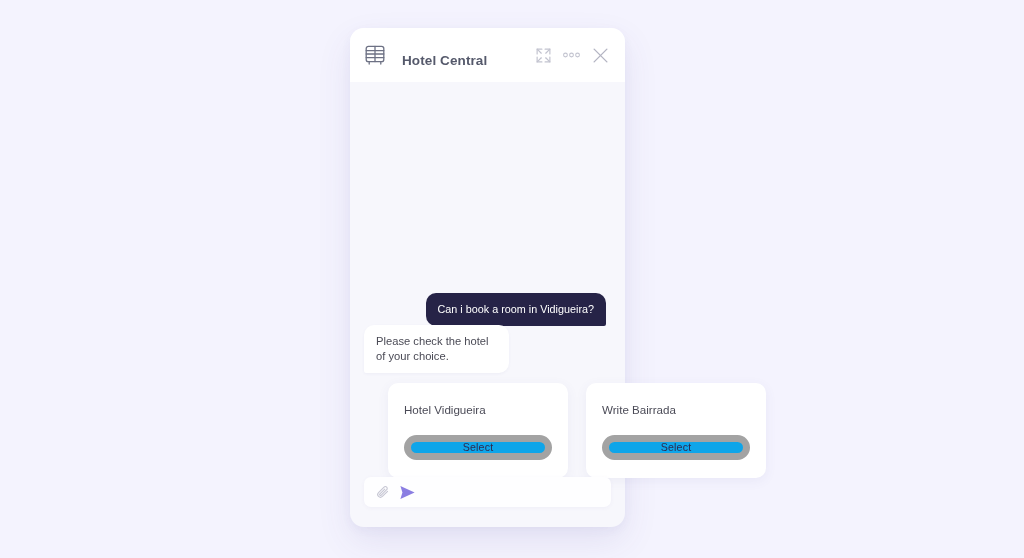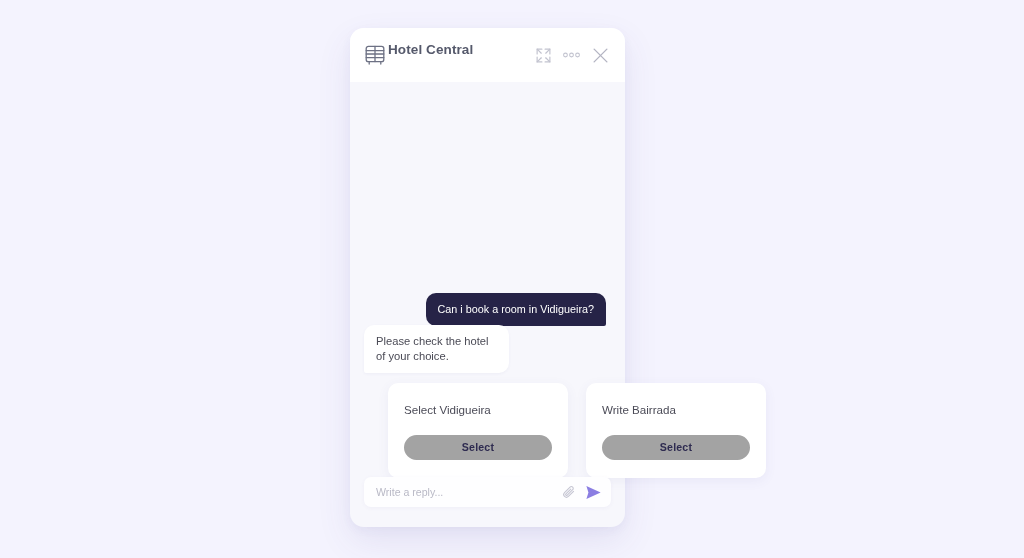--- a/index.html
+++ b/index.html
@@ -38,22 +38,22 @@
     height: 54px;
     background: #ffffff;
     border-radius: 14px 14px 0 0;
     display: flex;
     align-items: center;
     padding: 0 16px 0 14px;
   }
 
   .brand {
     display: flex;
-    align-items: flex-start;
-    gap: 2px;
+    align-items: flex-end;
+    gap: 16px;
     flex: 1;
   }
 
   .brand-icon {
     width: 22px;
     height: 24px;
     flex: none;
     display: block;
     margin-top: 2px;
   }
@@ -141,27 +141,27 @@
     font-size: 11.6px;
     color: #4b4b57;
     margin-bottom: 19px;
     white-space: nowrap;
   }
 
   .select-btn {
     display: block;
     width: 100%;
     height: 25px;
-    border: 2px solid #a3a3a3;
+    border: 7px solid #a3a3a3;
     border-radius: 14px;
-    background: #a3a3a3;
+    background: #0ea5e9;
     color: #2e2b50;
     font-family: "Liberation Sans", sans-serif;
     font-size: 10.6px;
-    font-weight: bold;
+    font-weight: normal;
     letter-spacing: 0.2px;
     cursor: pointer;
     line-height: 1;
   }
 
   
   #composer {
     position: absolute;
     left: 14px;
     bottom: 20px;
@@ -254,34 +254,33 @@
       <div class="bubble out">Can i book a room in  Vidigueira?</div>
     </div>
 
     <div id="row-bot" class="msg-row in">
       <div class="bubble in">Please check the hotel of your choice.</div>
     </div>
 
     <div id="cards-strip">
 
       <div class="hotel-card">
-        <div class="hotel-name">Select Vidigueira</div>
+        <div class="hotel-name">Hotel Vidigueira</div>
         <button class="select-btn">Select</button>
       </div>
 
       <div class="hotel-card">
         <div class="hotel-name">Write Bairrada</div>
         <button class="select-btn">Select</button>
       </div>
 
     </div>
   </div>
 
   <div id="composer">
-    <input id="reply-input" type="text" placeholder="Write a reply..." style="">
     <div class="composer-actions">
       <span>
         <svg class="attach-icon" viewBox="0 0 16 16" fill="none" stroke="#c6c6d3" stroke-width="1.25" stroke-linecap="round" stroke-linejoin="round">
           <path d="M13.2 7.2 L7.3 13.1 a3.1 3.1 0 0 1 -4.4 -4.4 L9.2 2.4 a2.1 2.1 0 0 1 3 3 L6 11.6 a1 1 0 0 1 -1.5 -1.5 L10 4.6"></path>
         </svg>
       </span>
       <span>
         <svg class="send-icon" viewBox="0 0 18 16" fill="#8b7ee2">
           <path d="M1.4 1.1 L16.6 8 L1.4 14.9 L3.6 8 Z"></path>
         </svg>

